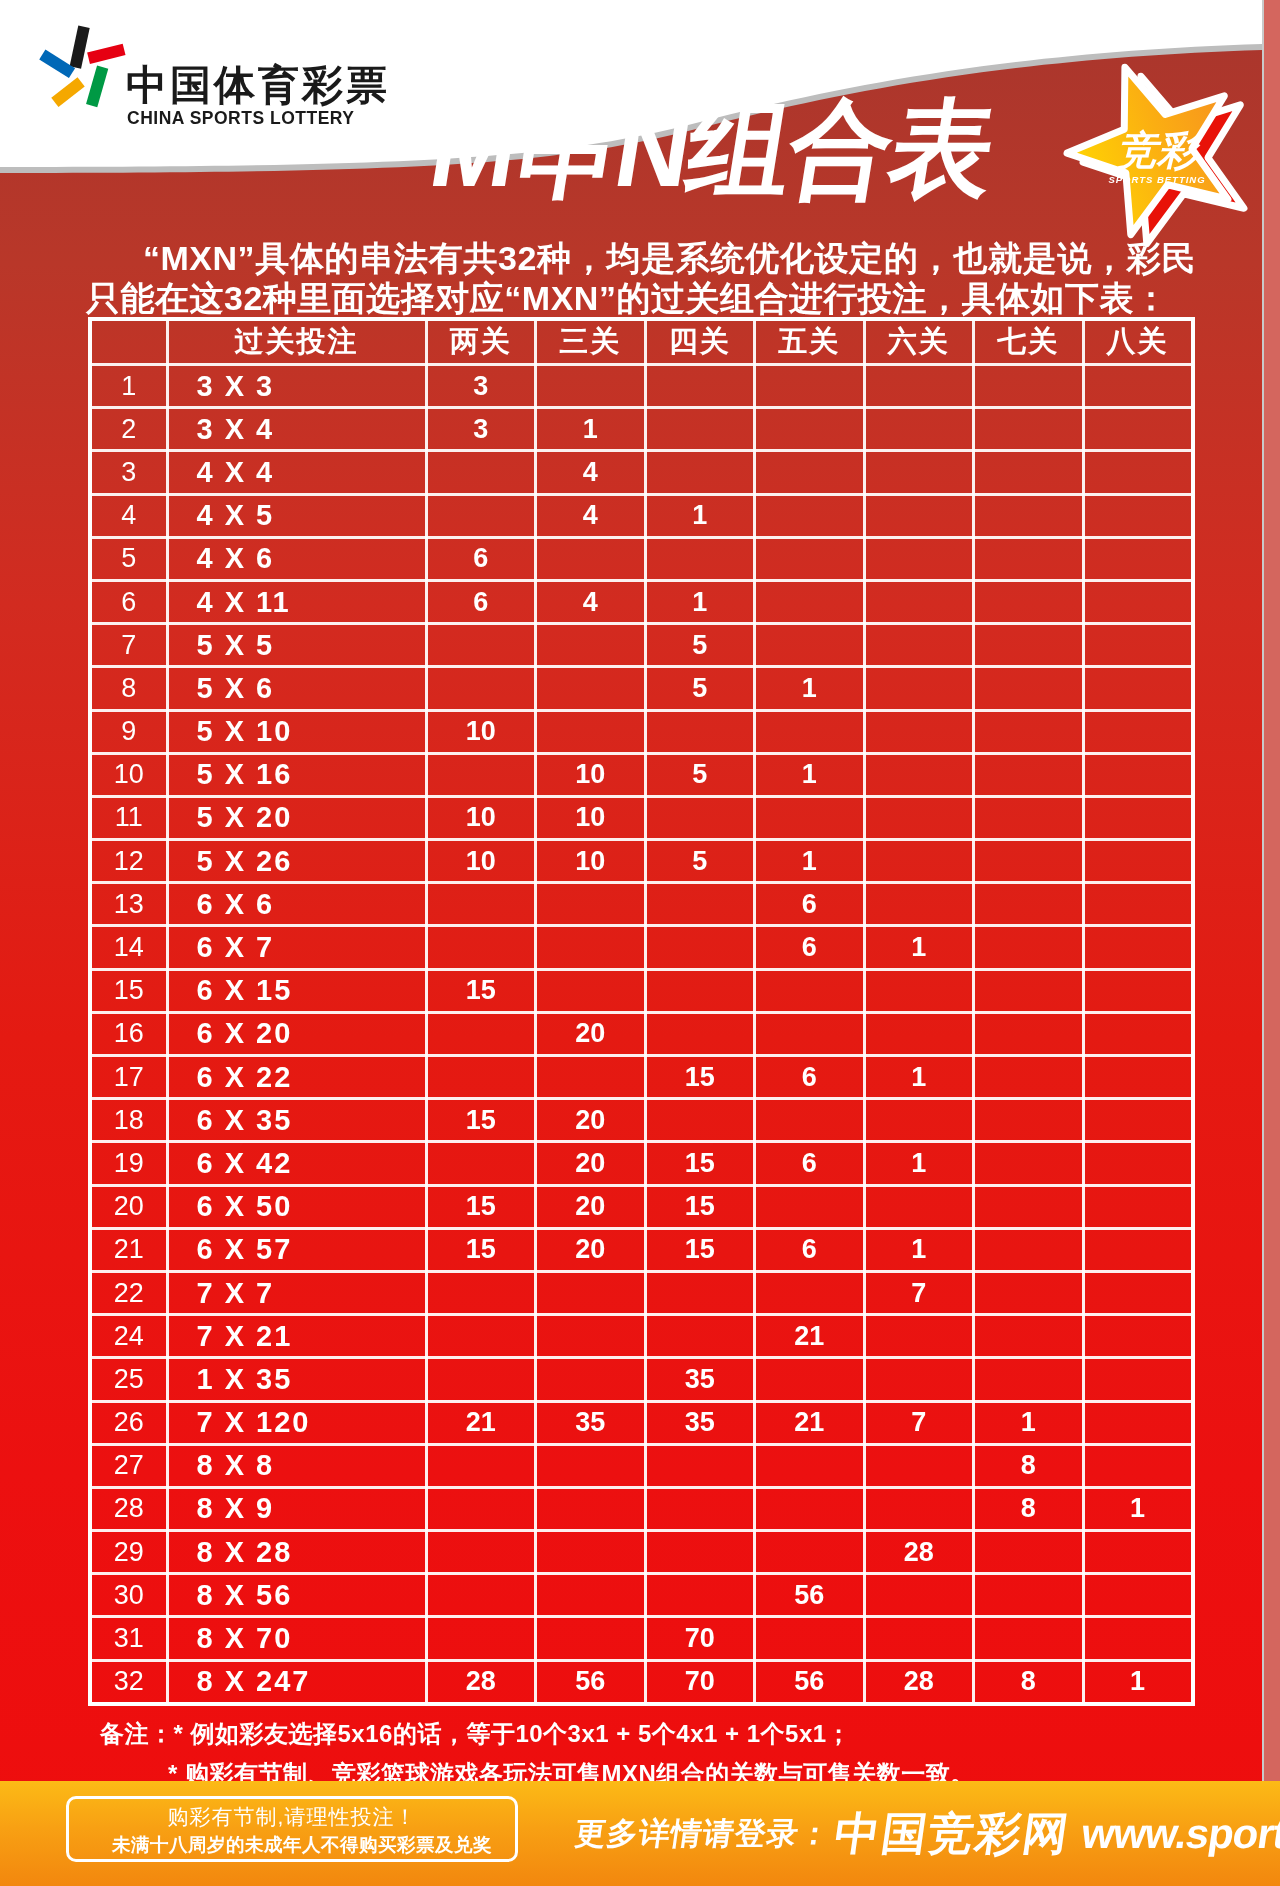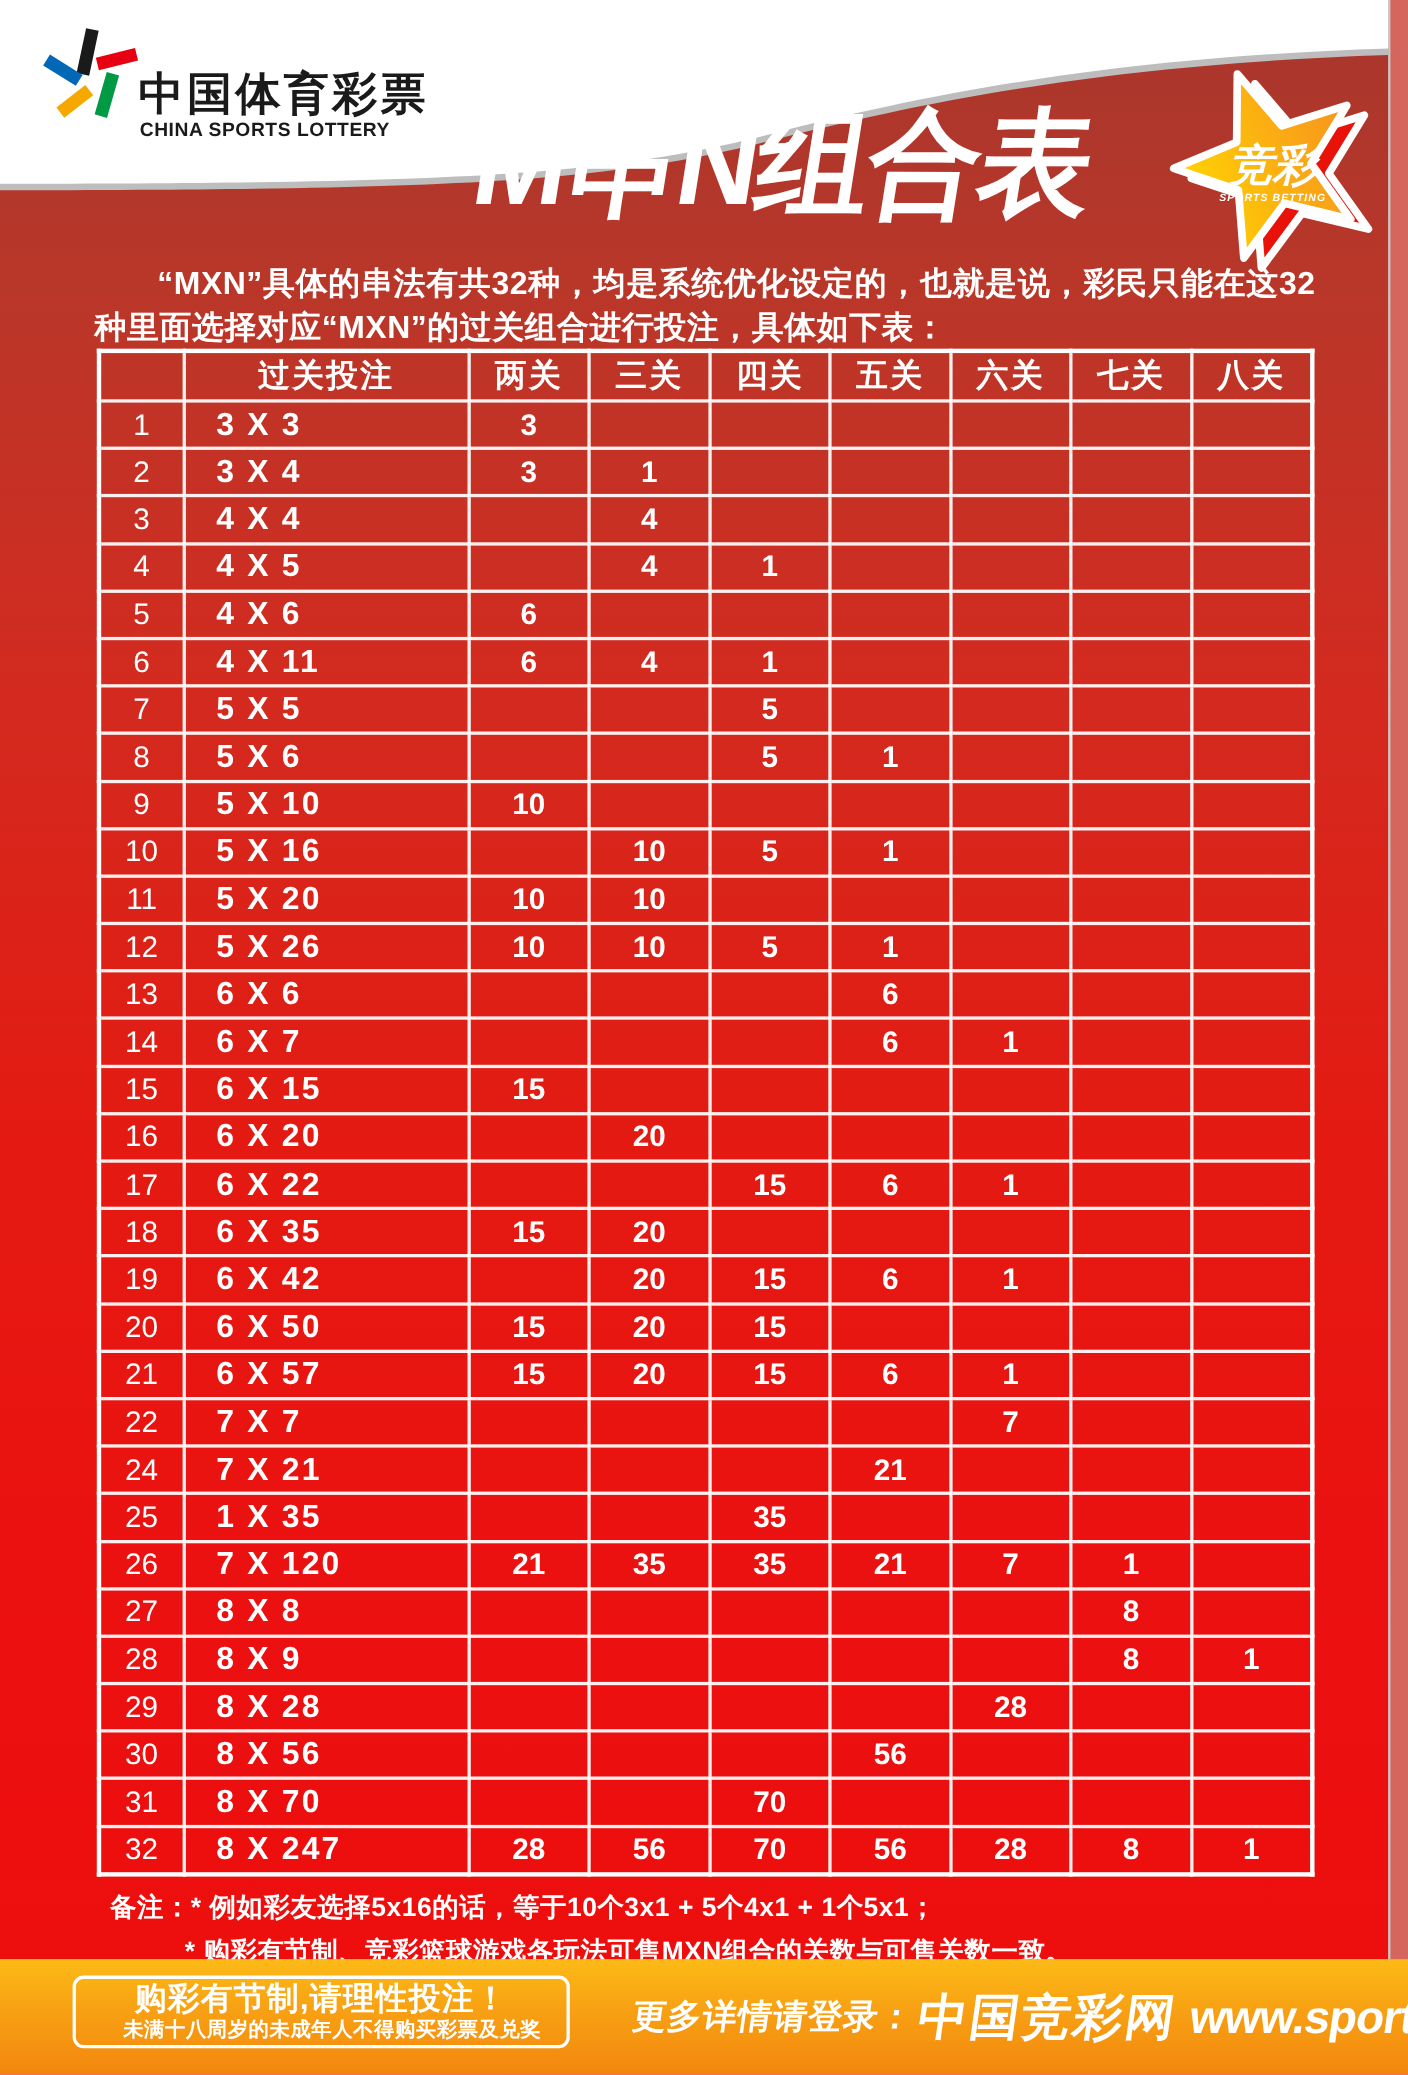--- a/index.html
+++ b/index.html
@@ -19,21 +19,21 @@
   .brand-en{left:109px;top:92px;font-size:17.5px;font-weight:bold;color:#1a1a1a;letter-spacing:0.5px;}
   
   .poster-title{
     left:420px;top:84px;font-size:103px;font-weight:800;color:#ffffff;
     letter-spacing:-2px;transform:skewX(-9deg) scaleY(1.04);transform-origin:left bottom;white-space:nowrap;
   }
   
   .badge-svg{left:1050px;top:50px;}
   
   .intro{
-    left:86px;top:238px;width:1110px;color:#fff;font-size:29px;font-weight:bold;
+    left:86px;top:238px;width:1110px;color:#fff;font-size:34px;font-weight:bold;
     line-height:40px;text-indent:57px;text-align:justify;letter-spacing:0.5px;
   }
   
   .combo-table{
     position:absolute;left:88px;top:317px;width:1102px;
     border-collapse:collapse;table-layout:fixed;
     border:4px solid #ffffff;
   }
   .combo-table th,.combo-table td{
     border:3px solid rgba(255,255,255,0.93);
@@ -52,21 +52,21 @@
   
   .bottom-bar{
     left:0;top:1781px;width:1280px;height:105px;
     background:linear-gradient(180deg,#fcba16 0%,#f8a013 45%,#f2870e 100%);
   }
   .warn-box{
     position:absolute;left:66px;top:15px;width:446px;height:60px;
     border:3px solid #ffffff;border-radius:10px;
     display:flex;flex-direction:column;align-items:center;justify-content:center;color:#fff;
   }
-  .warn-line1{font-size:29px;font-weight:bold;letter-spacing:1px;line-height:32px;}
+  .warn-line1{font-size:21px;font-weight:normal;letter-spacing:1px;line-height:32px;}
   .warn-line2{font-size:18.5px;font-weight:bold;letter-spacing:0.5px;line-height:24px;margin-left:20px;}
   .site-line{
     position:absolute;left:575px;top:0;width:660px;height:105px;
     display:flex;align-items:center;justify-content:flex-start;
     color:#fff;transform:skewX(-8deg);white-space:nowrap;
   }
   .site-pre{font-size:31px;font-weight:bold;letter-spacing:1px;}
   .site-name{font-size:45px;font-weight:800;letter-spacing:2px;margin-left:4px;}
   .site-url{font-size:42px;font-weight:800;margin-left:12px;letter-spacing:-1px;}
 </style>

